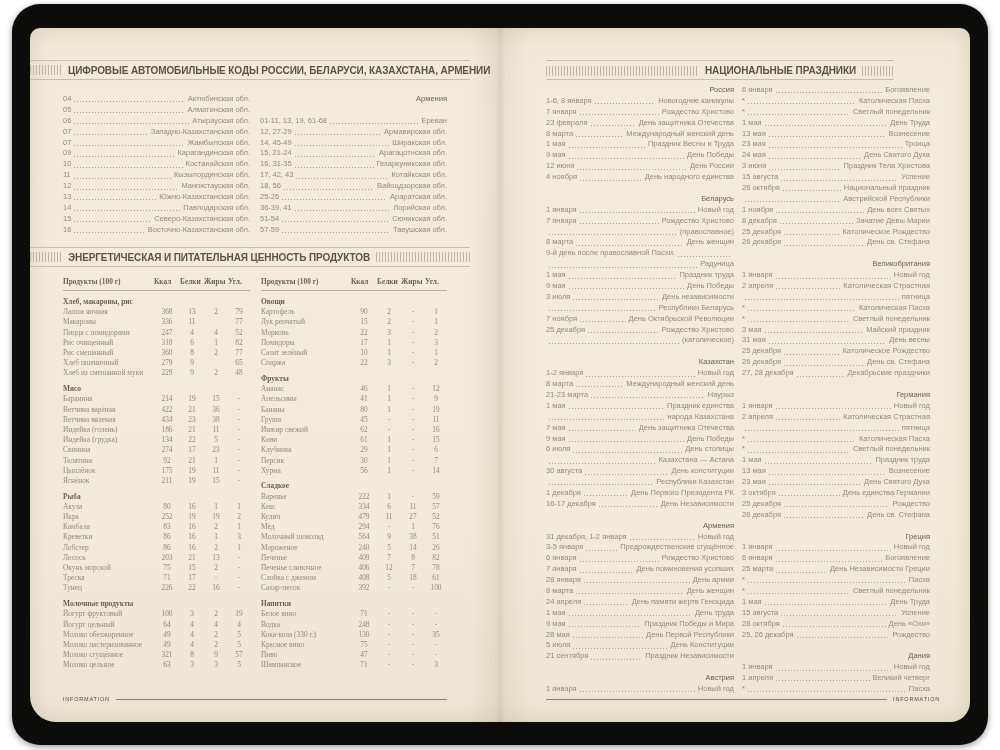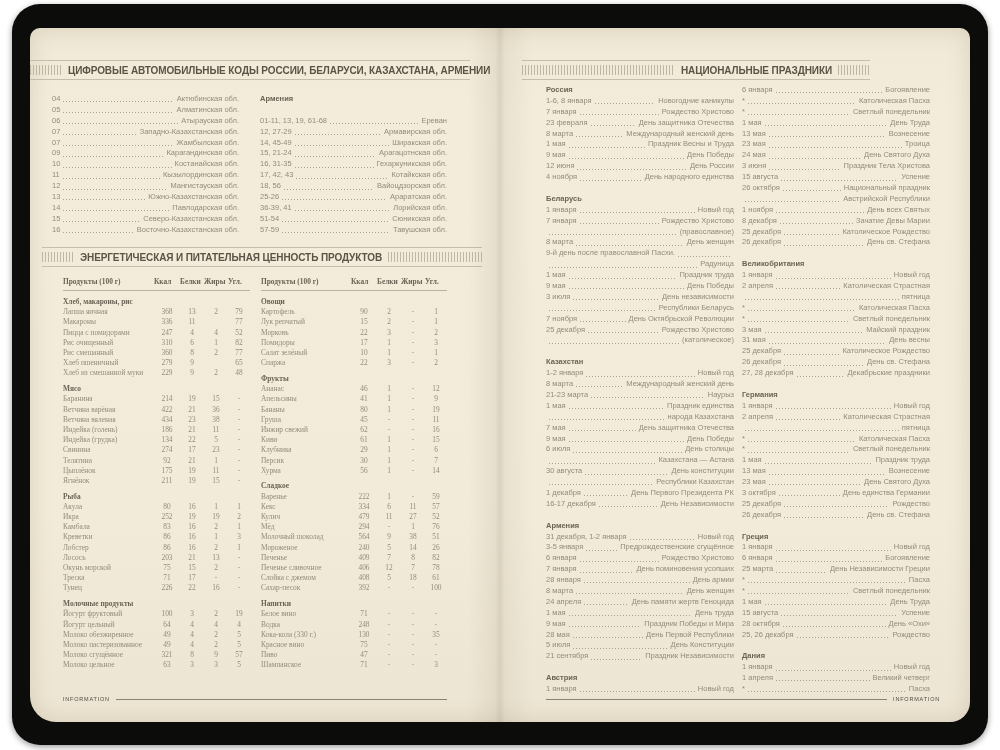--- a/index.html
+++ b/index.html
@@ -9,21 +9,21 @@
   .spine { position:absolute; left:438px; top:0; width:64px; height:100%; background:linear-gradient(90deg,rgba(0,0,0,0) 0%,rgba(80,60,35,.07) 42%,rgba(60,45,25,.13) 50%,rgba(80,60,35,.06) 58%,rgba(0,0,0,0) 100%); pointer-events:none; }
   .band { position:absolute; height:20px; border-top:1px solid #c6bdac; border-bottom:1px solid #c6bdac; display:flex; align-items:center; padding:3px 0; }
   .hatch { height:10px; background:repeating-linear-gradient(90deg,#bfb6a3 0 1px,rgba(0,0,0,0) 1px 3px); }
   .hatch.fixed { width:32px; flex:0 0 32px; }
   .hatch.grow { flex:1 1 10px; }
   .band-title { font-weight:700; font-size:10px; letter-spacing:-.1px; color:#5b5346; margin:0 6px; white-space:nowrap; }
   .col { position:absolute; font-size:7.5px; color:#948b7c; }
   .lrow { display:flex; height:10.9px; line-height:10.9px; }
   .lrow .d, .lrow .v { white-space:nowrap; }
   .lrow .dots { flex:1; height:1px; align-self:flex-end; margin:0 3px 2.5px 3px; background:repeating-linear-gradient(90deg,#aba290 0 1px,rgba(0,0,0,0) 1px 3px); }
-  .country { font-weight:700; color:#6b6355; height:10.9px; line-height:10.9px; }
+  .country { font-weight:400; color:#6b6355; height:10.9px; line-height:10.9px;text-align:right; }
   .cc-head { margin-bottom:10.9px; }
   .grp + .grp { margin-top:10.9px; }
   .nut { font-size:7.4px;font-family:Liberation Serif, serif; }
   .nhead { display:grid; grid-template-columns:1fr 26px 24px 24px 22px; font-weight:700; color:#6b6355; line-height:11px; }
   .nhead span:nth-child(n+2) { text-align:left; }
   .nrule { border-bottom:1px solid #b9b09e; margin:3px 0 6px 0; }
   .nsec-name { font-weight:700; color:#6b6355; line-height:10.2px; }
   .nsec + .nsec { margin-top:5.5px; }
   .nrow { display:grid; grid-template-columns:1fr 26px 24px 24px 22px; line-height:10.2px; }
   .nrow span:first-child { white-space:nowrap; overflow:hidden; }
@@ -39,21 +39,21 @@
 <div class="cover"></div>
 
 <div class="pages">
 
   <div class="band" style="left:0;top:32px;width:440px;">
     <span class="hatch fixed"></span>
     <span class="band-title">ЦИФРОВЫЕ АВТОМОБИЛЬНЫЕ КОДЫ РОССИИ, БЕЛАРУСИ, КАЗАХСТАНА, АРМЕНИИ</span>
     <span class="hatch grow"></span>
   </div>
 
-  <div class="col" style="left:22px;top:66px;width:187px;">
+  <div class="col" style="left:33px;top:66px;width:187px;">
       <div class="lrow">
         <span class="d">04</span>
         <span class="dots"></span>
         <span class="v">Актюбинская обл.</span>
       </div>
       <div class="lrow">
         <span class="d">05</span>
         <span class="dots"></span>
         <span class="v">Алматинская обл.</span>
       </div>
@@ -168,21 +168,21 @@
           <span class="v">Сюникская обл.</span>
         </div>
         <div class="lrow">
           <span class="d">57-59</span>
           <span class="dots"></span>
           <span class="v">Тавушская обл.</span>
         </div>
       </div>
   </div>
 
-  <div class="band" style="left:12px;top:219px;width:440px;">
+  <div class="band" style="left:0;top:219px;width:440px;">
     <span class="hatch fixed"></span>
     <span class="band-title">ЭНЕРГЕТИЧЕСКАЯ И ПИТАТЕЛЬНАЯ ЦЕННОСТЬ ПРОДУКТОВ</span>
     <span class="hatch grow"></span>
   </div>
 
   <div class="col nut" style="left:33px;top:248px;width:187px;">
     <div class="nhead">
         <span>Продукты (100 г)</span>
         <span>Ккал</span>
         <span>Белки</span>
@@ -663,21 +663,21 @@
           </div>
         </div>
       </div>
   </div>
 
   <div class="footer" style="left:33px;top:662px;width:384px;height:12px;">
     <span class="ftxt" style="margin-left:0;">INFORMATION</span>
     <span class="fline"></span>
   </div>
 
-  <div class="band" style="left:492px;top:32px;width:348px;">
+  <div class="band" style="left:516px;top:32px;width:348px;align-items:flex-end;">
     <span class="hatch grow"></span>
     <span class="band-title">НАЦИОНАЛЬНЫЕ ПРАЗДНИКИ</span>
     <span class="hatch fixed"></span>
   </div>
 
   <div class="col" style="left:516px;top:57px;width:188px;">
       <div class="grp">
         <div class="country">Россия</div>
         <div class="lrow">
           <span class="d">1-6, 8 января</span>

